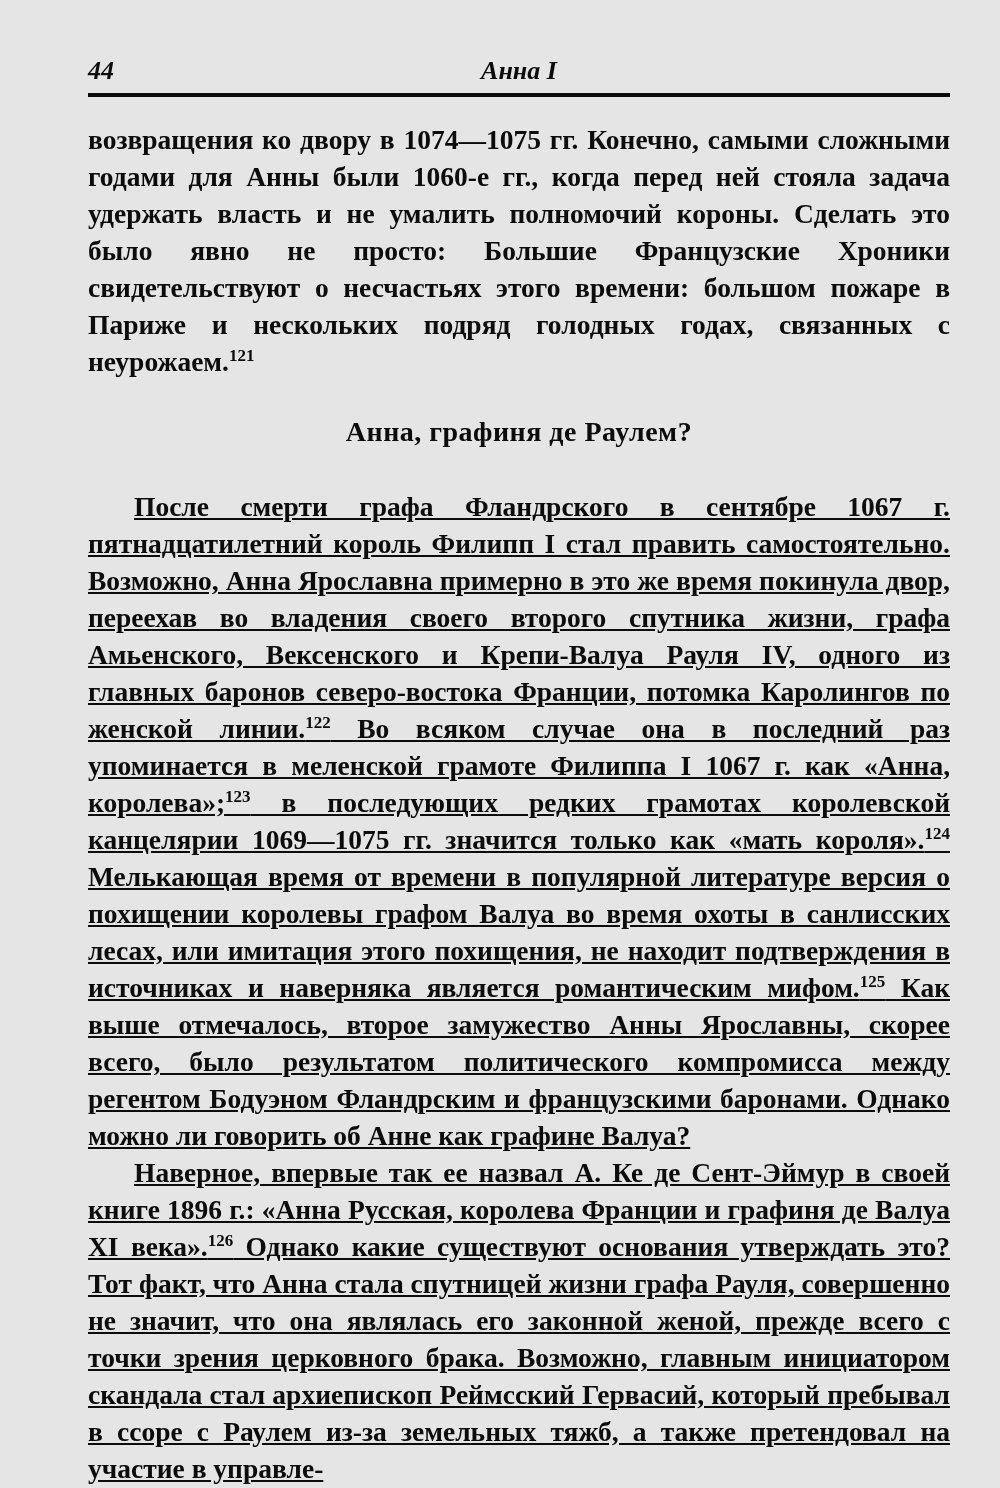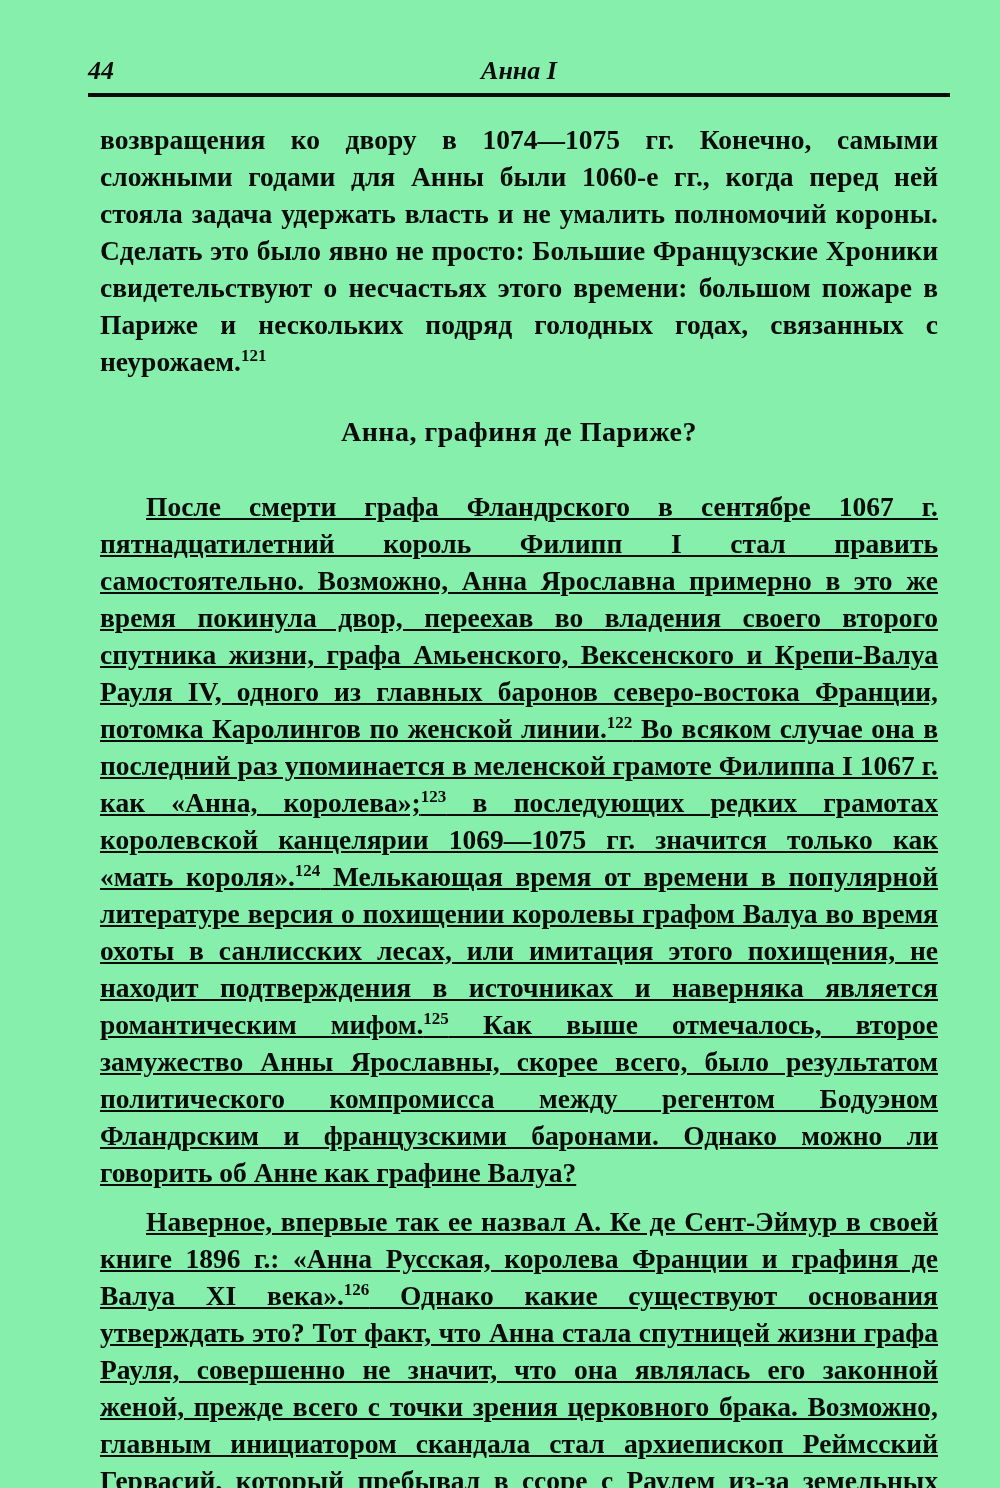--- a/index.html
+++ b/index.html
@@ -5,21 +5,21 @@
   html, body {
     margin: 0;
     padding: 0;
     background: #ffffff;
   }
   .page {
     position: relative;
     box-sizing: border-box;
     width: 1000px;
     height: 1488px;
-    background: #86efac;
+    background: #e5e5e5;
     padding: 56px 50px 30px 88px;
     font-family: "Liberation Serif", "DejaVu Serif", serif;
     color: #0c0c0c;
     overflow: hidden;
   }
   .page-header {
     position: relative;
     height: 34px;
     font-size: 26px;
     font-weight: 700;
@@ -31,21 +31,21 @@
     left: 0;
     top: 0;
   }
   .header-rule {
     height: 4px;
     background: #0a0a0a;
     margin-top: 3px;
     margin-bottom: 24px;
   }
   .page-body p {
-    margin: 12px;
+    margin: 0;
     font-size: 27.5px;
     font-weight: 700;
     line-height: 37px;
     text-align: justify;
   }
   .page-body p.indent {
     text-indent: 46px;
     text-decoration: underline;
   }
   .page-body h2 {
@@ -65,17 +65,17 @@
 <body>
 
 <div class="page">
   <header class="page-header">
     <span class="page-number">44</span>
     <span class="chapter-title">Анна I</span>
   </header>
   <div class="header-rule"></div>
   <main class="page-body" id="body-container">
       <p>возвращения ко двору в 1074—1075 гг. Конечно, самыми сложными годами для Анны были 1060-е гг., когда перед ней стояла задача удержать власть и не умалить полномочий короны. Сделать это было явно не просто: Большие Французские Хроники свидетельствуют о несчастьях этого времени: большом пожаре в Париже и нескольких подряд голодных годах, связанных с неурожаем.<sup>121</sup></p>
-      <h2>Анна, графиня де Париже?</h2>
+      <h2>Анна, графиня де Раулем?</h2>
       <p class="indent">После смерти графа Фландрского в сентябре 1067 г. пятнадцатилетний король Филипп I стал править самостоятельно. Возможно, Анна Ярославна примерно в это же время покинула двор, переехав во владения своего второго спутника жизни, графа Амьенского, Вексенского и Крепи-Валуа Рауля IV, одного из главных баронов северо-востока Франции, потомка Каролингов по женской линии.<sup>122</sup> Во всяком случае она в последний раз упоминается в меленской грамоте Филиппа I 1067 г. как «Анна, королева»;<sup>123</sup> в последующих редких грамотах королевской канцелярии 1069—1075 гг. значится только как «мать короля».<sup>124</sup> Мелькающая время от времени в популярной литературе версия о похищении королевы графом Валуа во время охоты в санлисских лесах, или имитация этого похищения, не находит подтверждения в источниках и наверняка является романтическим мифом.<sup>125</sup> Как выше отмечалось, второе замужество Анны Ярославны, скорее всего, было результатом политического компромисса между регентом Бодуэном Фландрским и французскими баронами. Однако можно ли говорить об Анне как графине Валуа?</p>
       <p class="indent">Наверное, впервые так ее назвал А. Ке де Сент-Эймур в своей книге 1896 г.: «Анна Русская, королева Франции и графиня де Валуа XI века».<sup>126</sup> Однако какие существуют основания утверждать это? Тот факт, что Анна стала спутницей жизни графа Рауля, совершенно не значит, что она являлась его законной женой, прежде всего с точки зрения церковного брака. Возможно, главным инициатором скандала стал архиепископ Реймсский Гервасий, который пребывал в ссоре с Раулем из-за земельных тяжб, а также претендовал на участие в управле-</p>
     </main>
 </div>
 
 </body></html>

